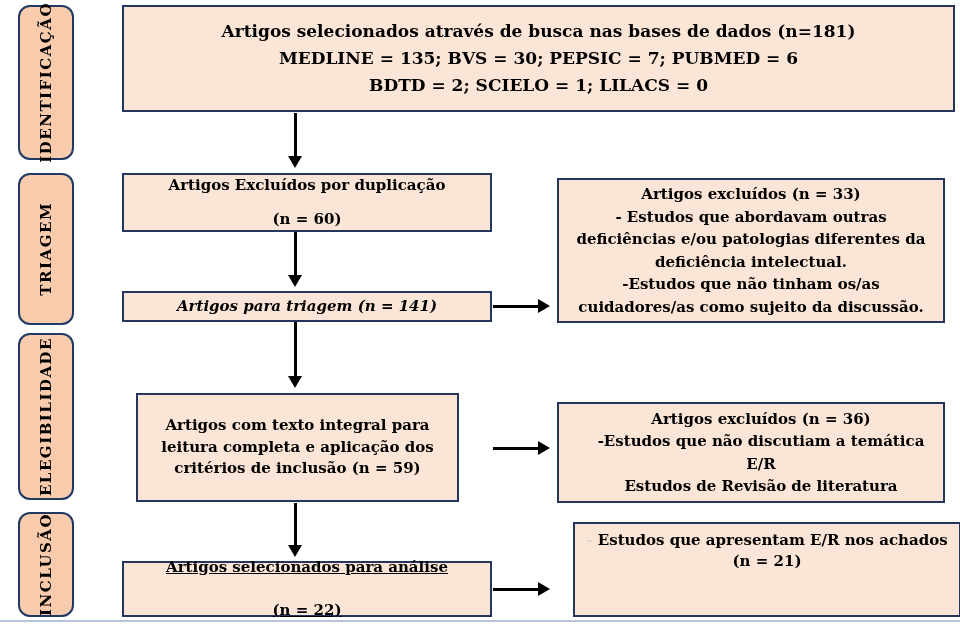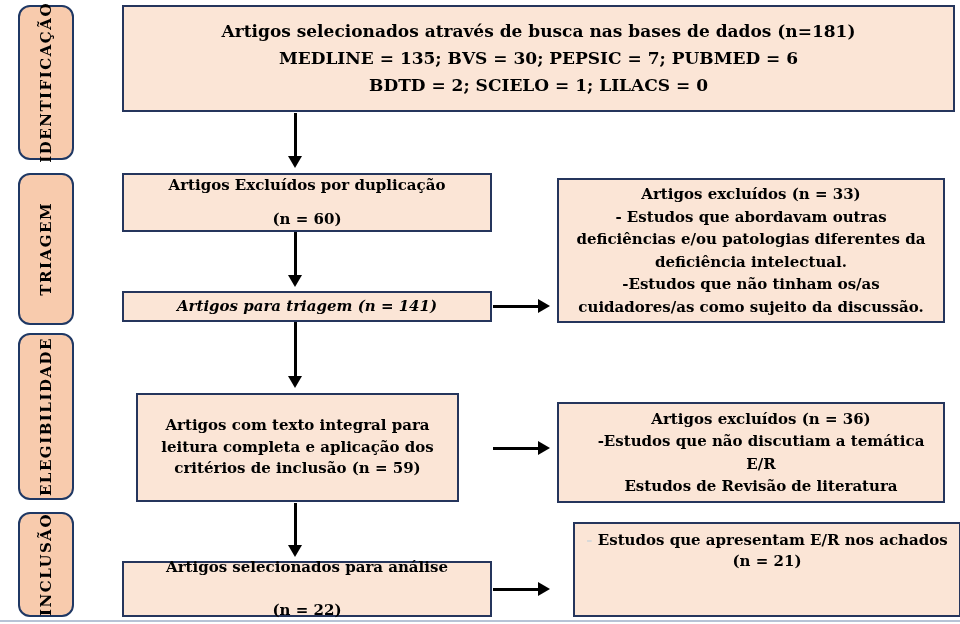--- a/index.html
+++ b/index.html
@@ -29,21 +29,21 @@
   .box {
     position:absolute; background:#fbe5d6; border:2px solid #25355c;
     display:flex; flex-direction:column; align-items:center; justify-content:center;
     text-align:center; font-size:15px; line-height:1.45;
     padding:4px 12px; box-sizing:border-box;
   }
   .box-source   { left:122px; top:5px;   width:833px; height:107px; font-size:17px; line-height:1.6; }
   .box-dup      { left:122px; top:173px; width:370px; height:59px;  gap:12px; }
   .box-screen   { left:122px; top:291px; width:370px; height:31px;font-style:italic; }
   .box-fulltext { left:136px; top:393px; width:323px; height:109px; }
-  .box-selected { left:122px; top:561px; width:370px; height:56px;  gap:21px; }
+  .box-selected { left:122px; top:561px; width:370px; height:56px;  gap:21px;text-decoration:underline; }
   .box-excl1    { left:557px; top:178px; width:388px; height:145px; line-height:1.5; }
   .box-excl2    { left:557px; top:402px; width:388px; height:101px; line-height:1.5;padding-left:32px; }
   .box-final    { left:557px; top:522px; width:388px; height:95px;  line-height:1.4; justify-content:space-between; padding:6px 2px;margin-left:16px; }
 
   .muted-dash { color:#d9d9d9; }
 
   
   .vline { position:absolute; left:294px; width:3px; background:#000; }
   .vhead { position:absolute; left:288px; width:0; height:0;
            border-left:7px solid transparent; border-right:7px solid transparent;

